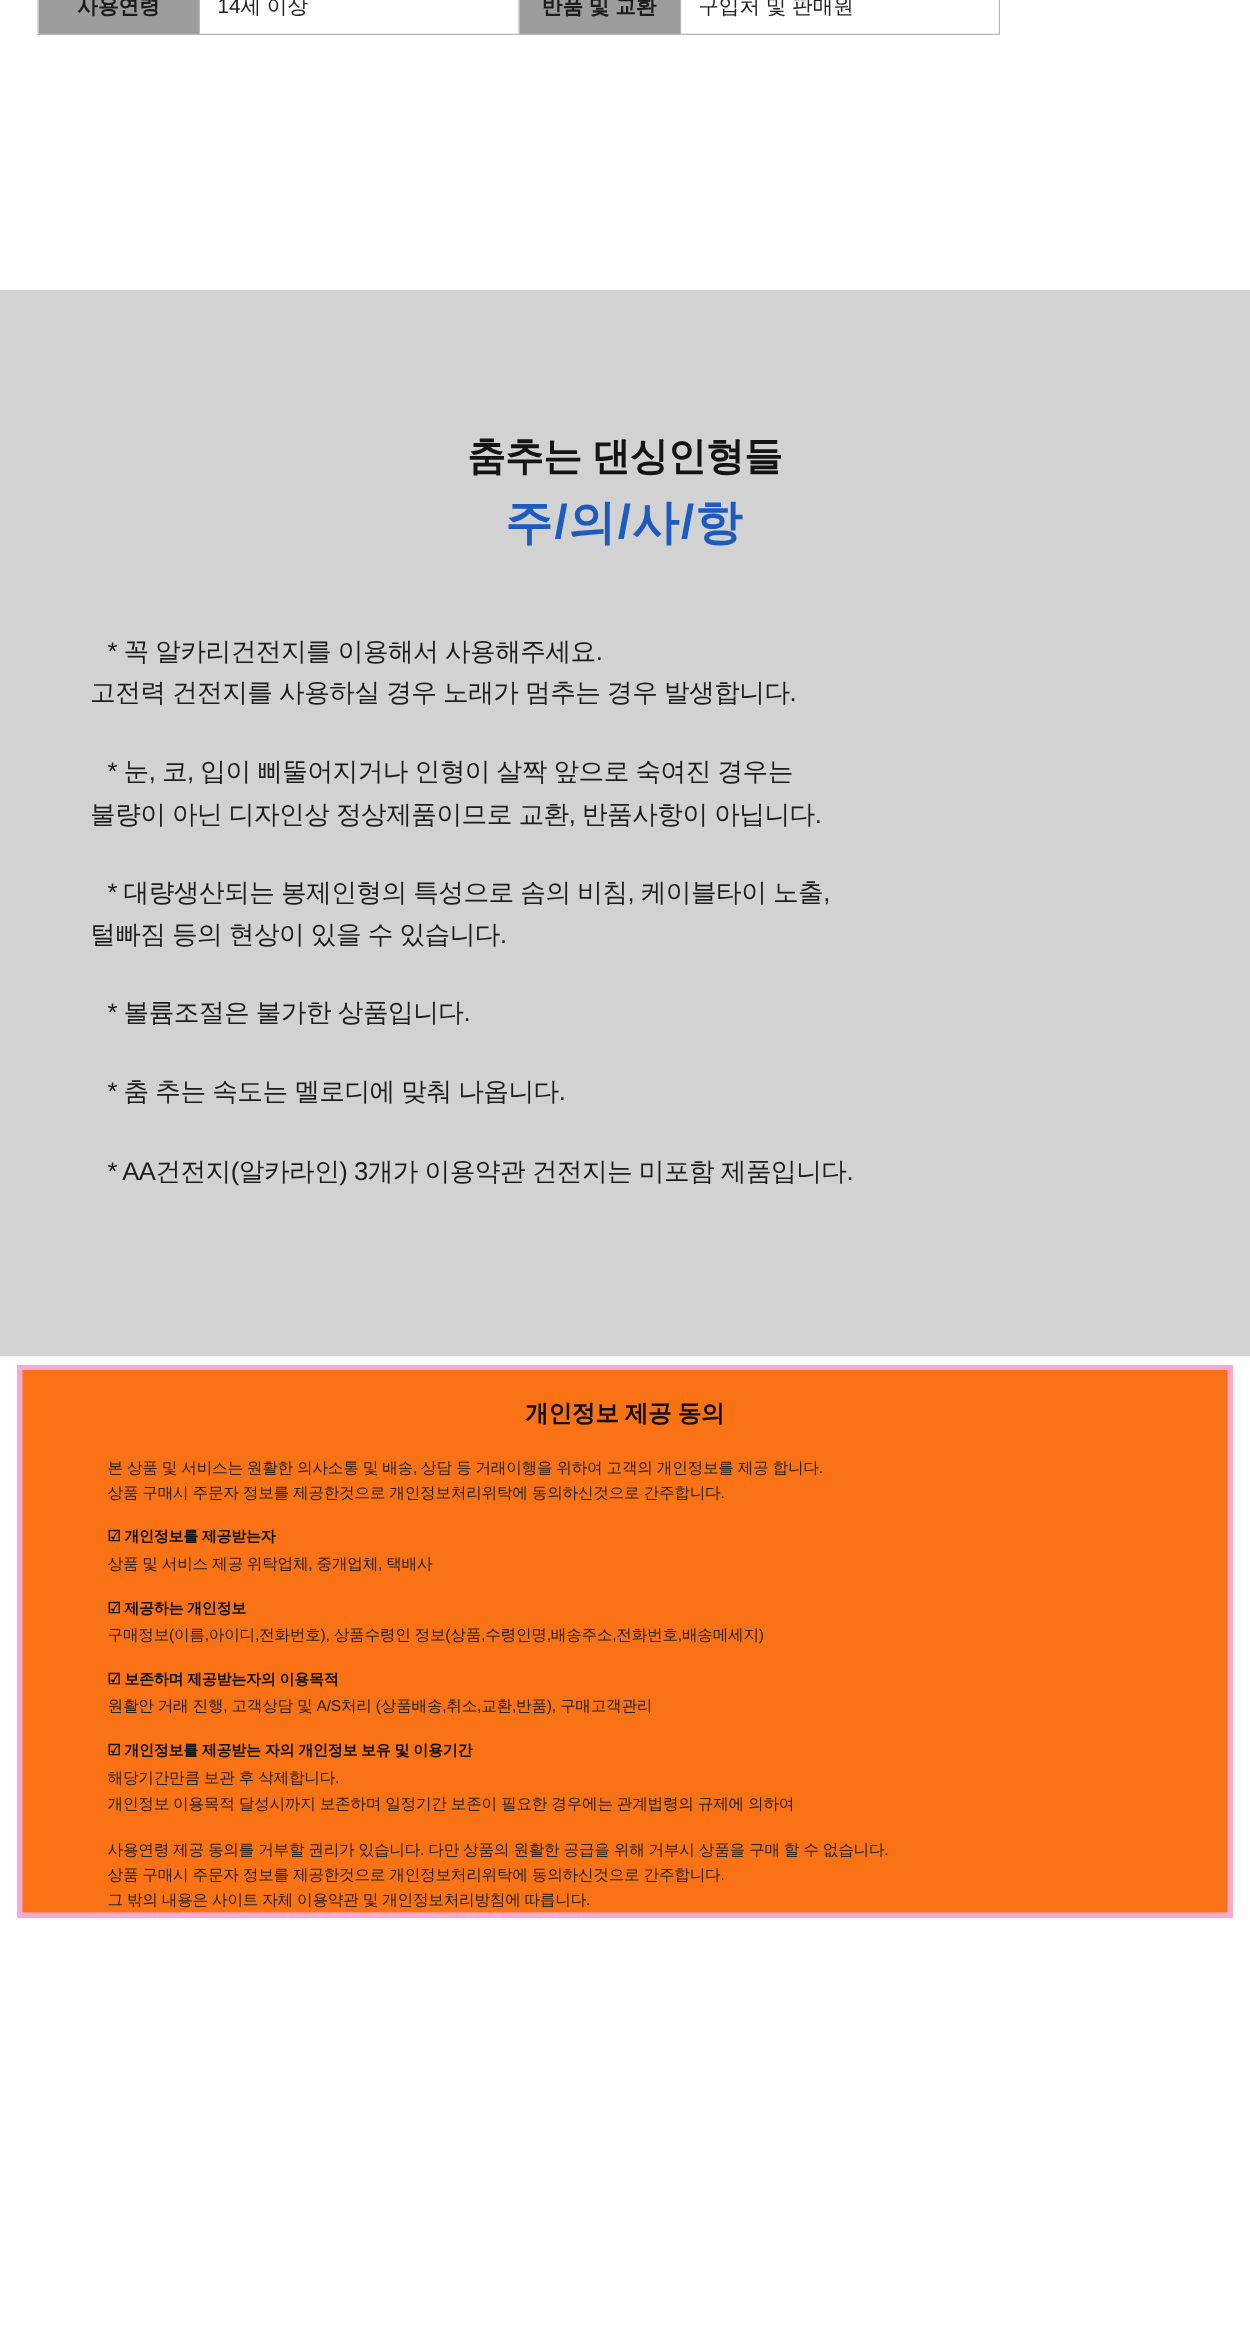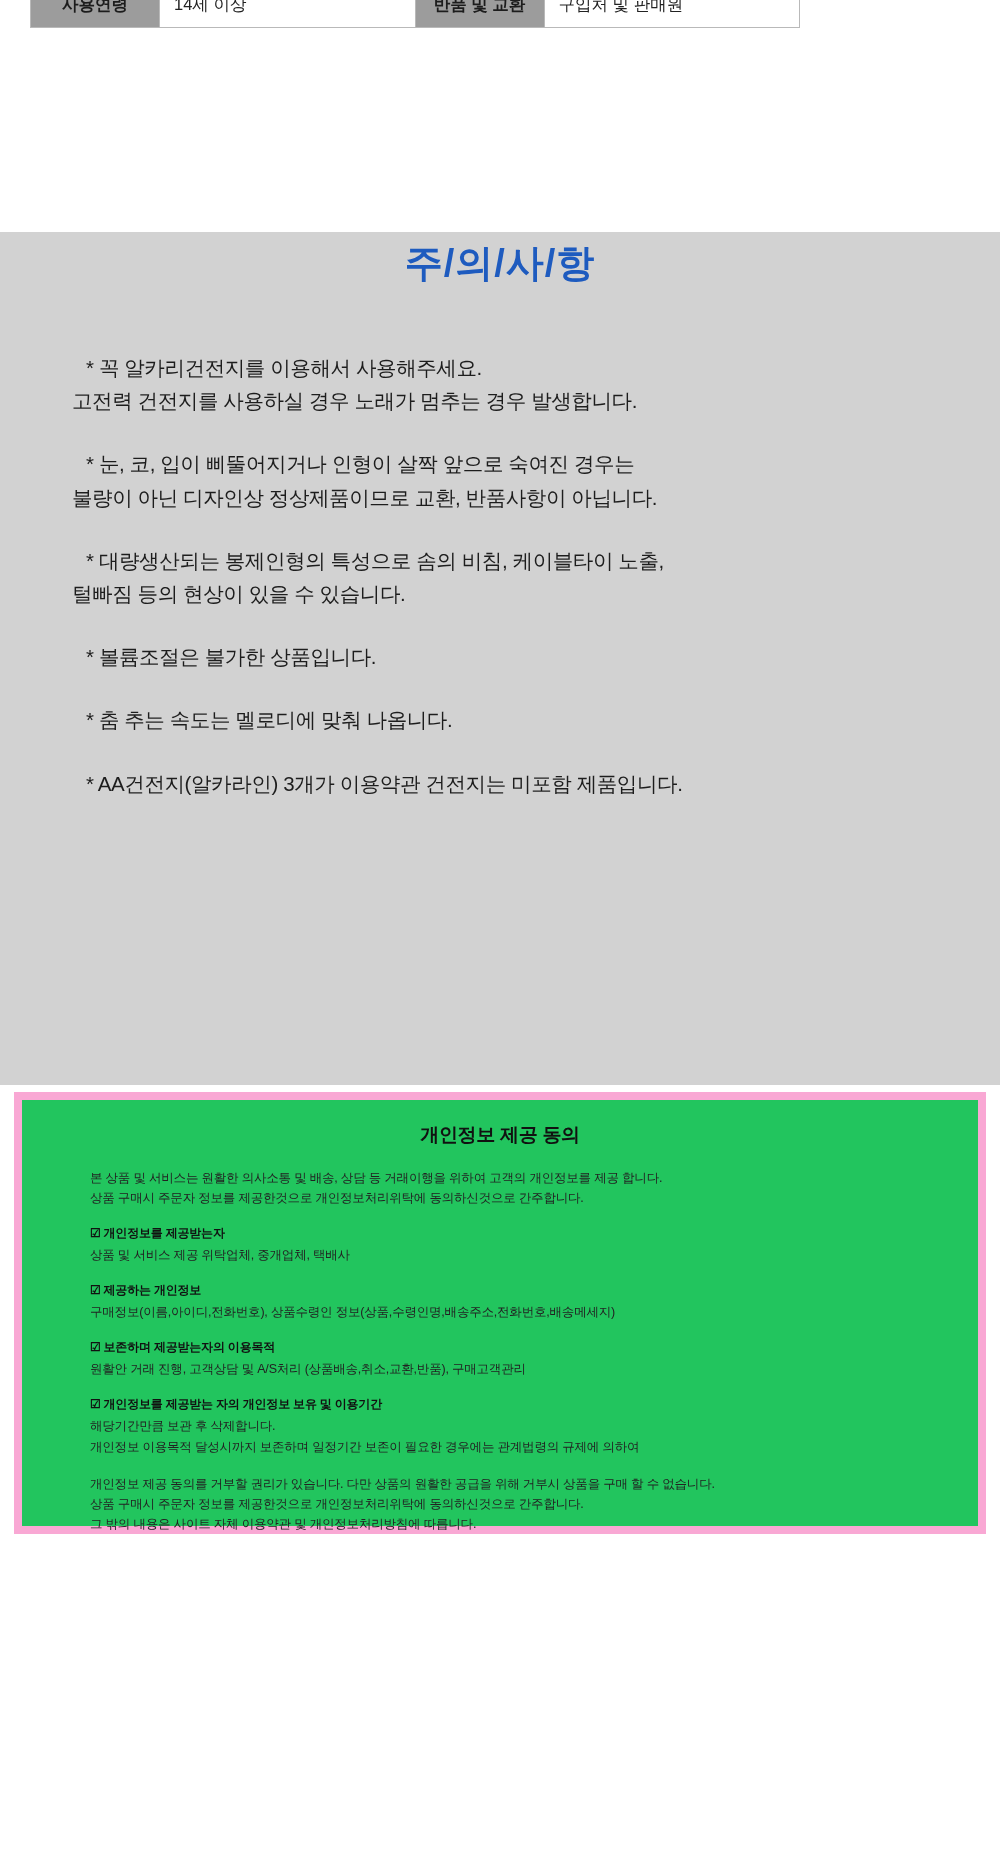--- a/index.html
+++ b/index.html
@@ -95,22 +95,22 @@
     margin-left: -14px;
   }
 
   
   .privacy {
     position: absolute;
     left: 14px;
     top: 1092px;
     width: 972px;
     height: 442px;
-    border: 8px solid #f9a8d4;
-    background: #22c55e;
+    border: 4px solid #f9a8d4;
+    background: #f97316;
     box-sizing: border-box;
   }
   .privacy-title {
     text-align: center;
     font-size: 19px;
     font-weight: 700;
     color: #111;
     margin-top: 22px;
     letter-spacing: -0.3px;
   }
@@ -152,20 +152,21 @@
         <td class="lbl">사용연령</td>
         <td class="val">14세 이상</td>
         <td class="lbl">반품 및 교환</td>
         <td class="val">구입처 및 판매원</td>
       </tr>
     </tbody>
   </table>
 </div>
 
 <section class="caution">
+  <div class="caution-title">춤추는 댄싱인형들</div>
   <div class="caution-sub">주/의/사/항</div>
 
   <div class="caution-list">
 
     <div class="c-item">
       <div class="c-line first">꼭 알카리건전지를 이용해서 사용해주세요.</div>
       <div class="c-line indent">고전력 건전지를 사용하실 경우 노래가 멈추는 경우 발생합니다.</div>
     </div>
 
     <div class="c-item">
@@ -226,19 +227,19 @@
 
     <div class="p-block">
       <div class="p-head">
         <span class="chk">☑</span><span>개인정보를 제공받는 자의 개인정보 보유 및 이용기간</span>
       </div>
       <div class="p-line">해당기간만큼 보관 후 삭제합니다.</div>
       <div class="p-line">개인정보 이용목적 달성시까지 보존하며 일정기간 보존이 필요한 경우에는 관계법령의 규제에 의하여</div>
     </div>
 
     <div class="p-para">
-      <div class="p-line">개인정보 제공 동의를 거부할 권리가 있습니다. 다만 상품의 원활한 공급을 위해 거부시 상품을 구매 할 수 없습니다.</div>
+      <div class="p-line">사용연령 제공 동의를 거부할 권리가 있습니다. 다만 상품의 원활한 공급을 위해 거부시 상품을 구매 할 수 없습니다.</div>
       <div class="p-line">상품 구매시 주문자 정보를 제공한것으로 개인정보처리위탁에 동의하신것으로 간주합니다.</div>
       <div class="p-line">그 밖의 내용은 사이트 자체 이용약관 및 개인정보처리방침에 따릅니다.</div>
     </div>
 
   </div>
 </section>
 
 </body></html>

